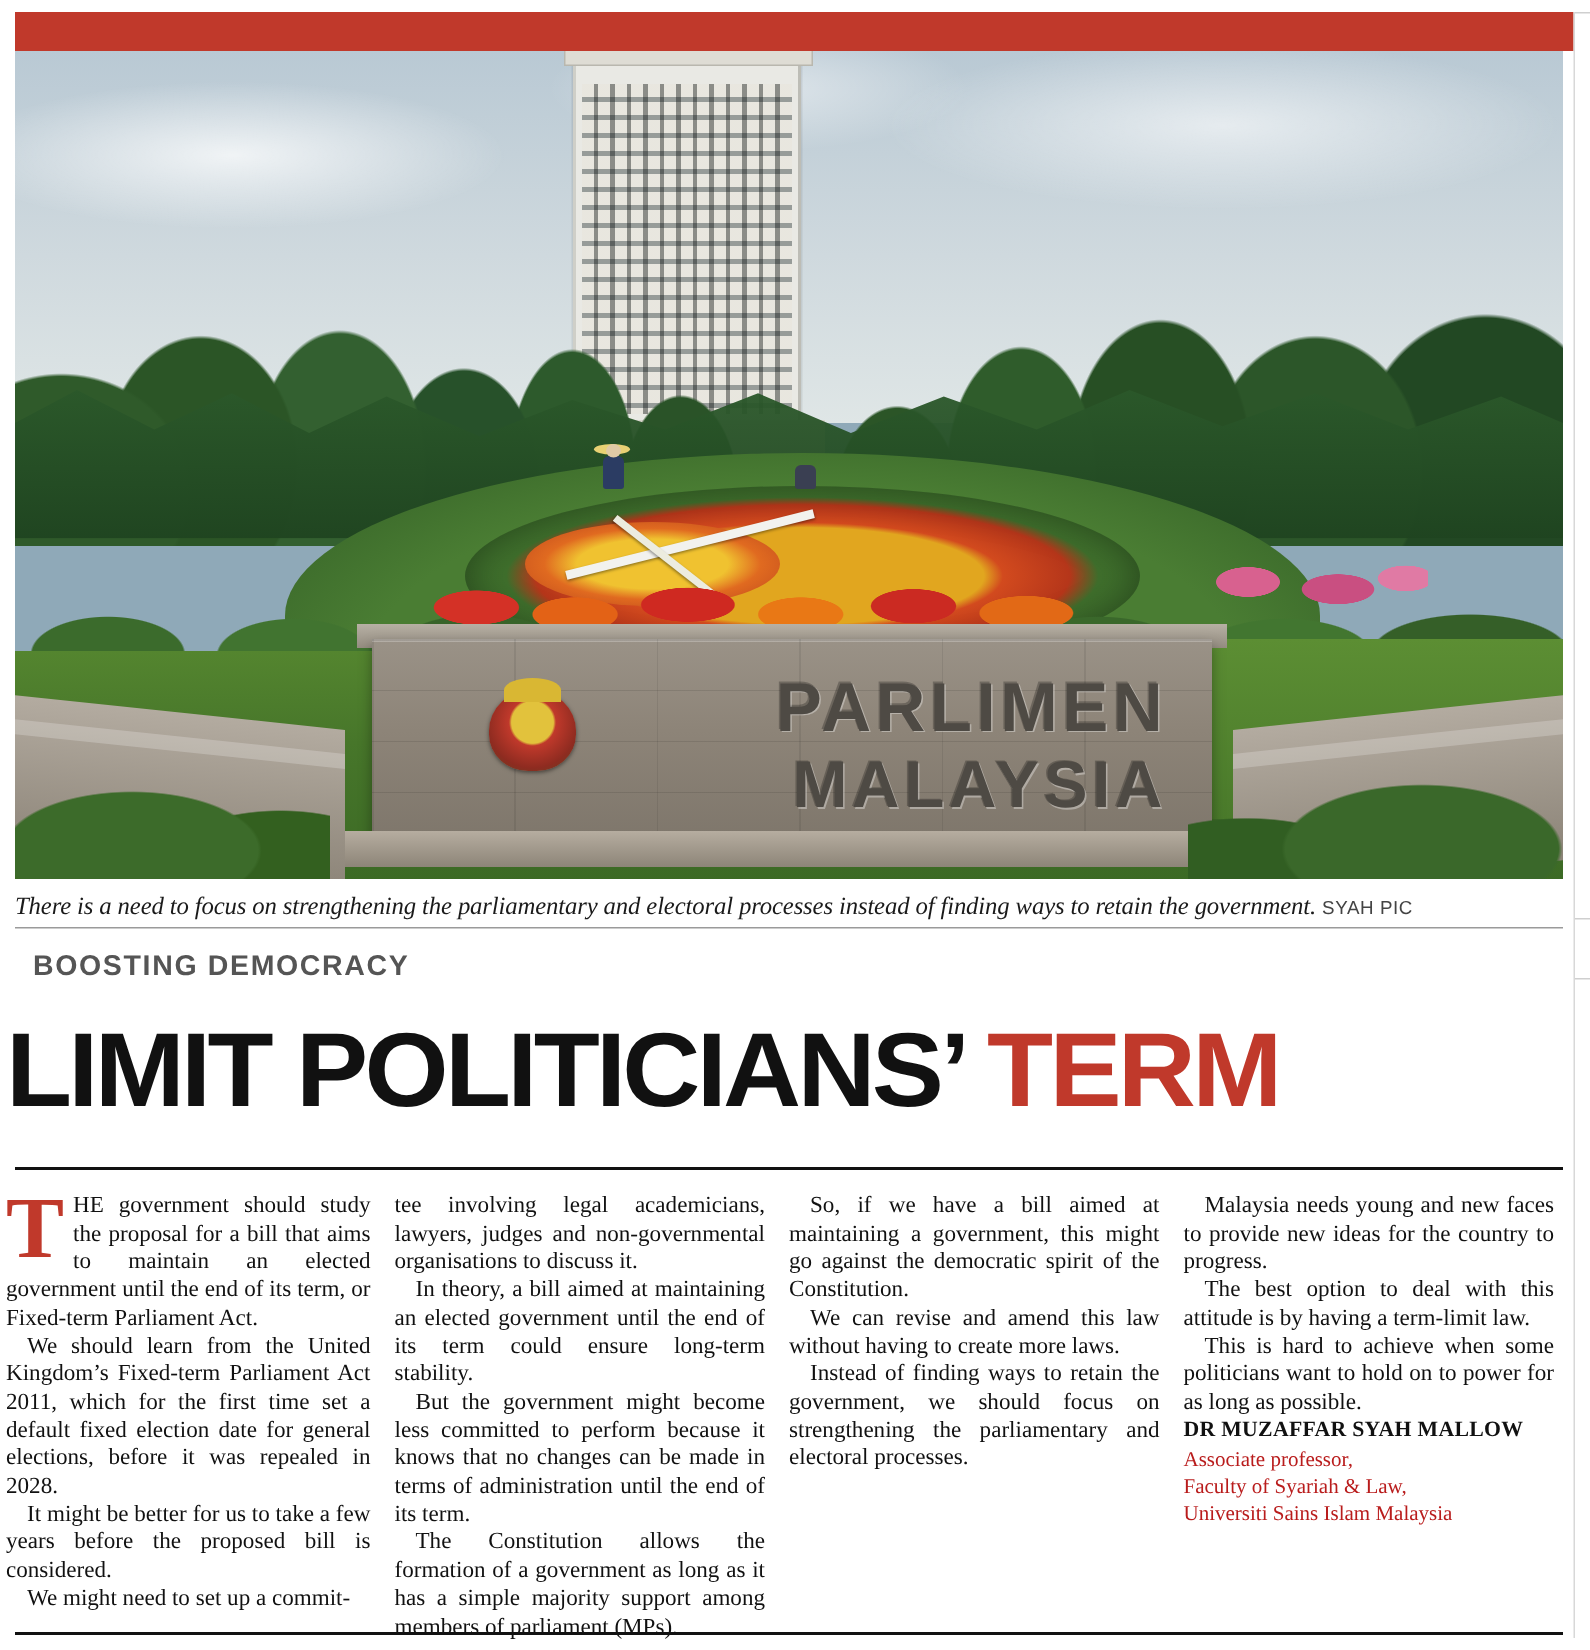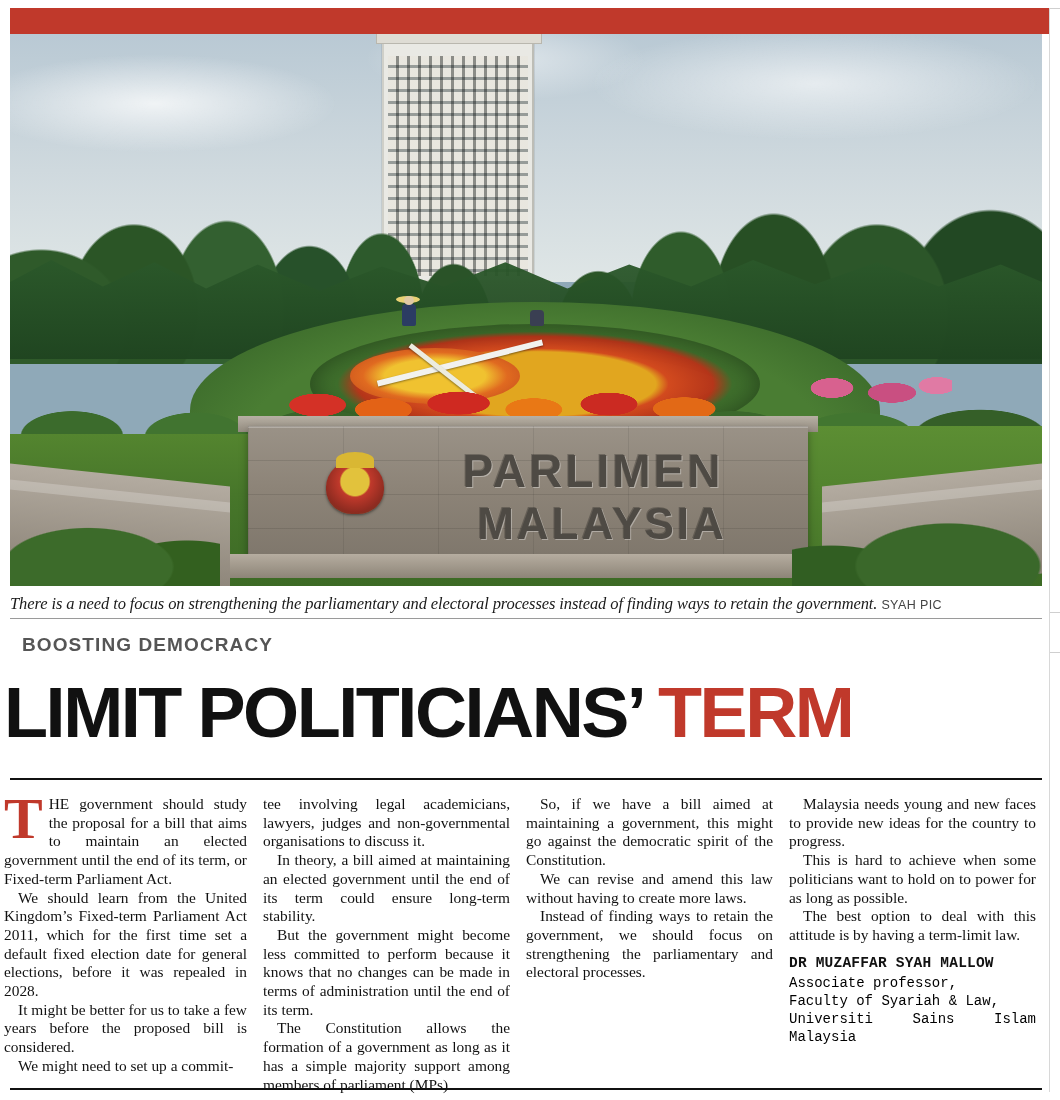--- a/index.html
+++ b/index.html
@@ -237,21 +237,21 @@
     left: 0; top: 0; width: 100%; height: 100%;
     background:
       repeating-linear-gradient(to bottom, rgba(0,0,0,.10) 0 1px, rgba(0,0,0,0) 1px 34px),
       repeating-linear-gradient(to right, rgba(0,0,0,.08) 0 1px, rgba(0,0,0,0) 1px 95px);
   }
   .wall-text {
     position: absolute;
     left: 160px;
     top: 22px;
     width: 370px;
-    text-align: center;
+    text-align: right;
     font-family: "Liberation Sans", sans-serif;
     font-weight: bold;
     color: #4e4a44;
     letter-spacing: 3px;
     line-height: 1.0;
     text-shadow: 1px 1px 0 rgba(255,255,255,.35), -1px -1px 0 rgba(0,0,0,.25);
   }
   .wall-text .l1 { font-size: 46px; }
   .wall-text .l2 { font-size: 44px; margin-top: 8px; margin-left: 18px; }
   .crest {
@@ -381,34 +381,33 @@
     float: left;
     font-family: "Liberation Serif", serif;
     font-size: 58px;
     line-height: 44px;
     font-weight: bold;
     padding: 2px 6px 0 0;
     color: #c0392b;
   }
   .col.narrow-left { width: 243px; margin-left: 0; }
   .byline {
-    margin-top: 10px;
-    font-family: Liberation Mono, monospace;
+    font-family: Liberation Serif, serif;
   }
   .byline .name {
     font-weight: bold;
     font-size: 14.5px;
     letter-spacing: .2px;
     color: #111;
     display: block;
     margin-bottom: 3px;
   }
   .byline .affil {
     font-size: 14px;
-    color: #000000;
+    color: #b91c1c;
     display: block;
     line-height: 1.28;
   }
 </style>
 </head>
 <body>
 
 <div class="top-bar"></div>
 
 <div class="photo-wrap">
@@ -490,22 +489,22 @@
   </div>
 
   <div class="col">
     <p>So, if we have a bill aimed at maintaining a government, this might go against the democratic spirit of the Constitution.</p>
     <p>We can revise and amend this law without having to create more laws.</p>
     <p>Instead of finding ways to retain the government, we should focus on strengthening the parliamentary and electoral processes.</p>
   </div>
 
   <div class="col">
     <p>Malaysia needs young and new faces to provide new ideas for the country to progress.</p>
+    <p>The best option to deal with this attitude is by having a term-limit law.</p>
     <p>This is hard to achieve when some politicians want to hold on to power for as long as possible.</p>
-    <p>The best option to deal with this attitude is by having a term-limit law.</p>
     <div class="byline">
       <span class="name">DR MUZAFFAR SYAH MALLOW</span>
       <span class="affil">Associate professor,</span>
       <span class="affil">Faculty of Syariah &amp; Law,</span>
       <span class="affil">Universiti Sains Islam Malaysia</span>
     </div>
   </div>
 
 </div>
 

